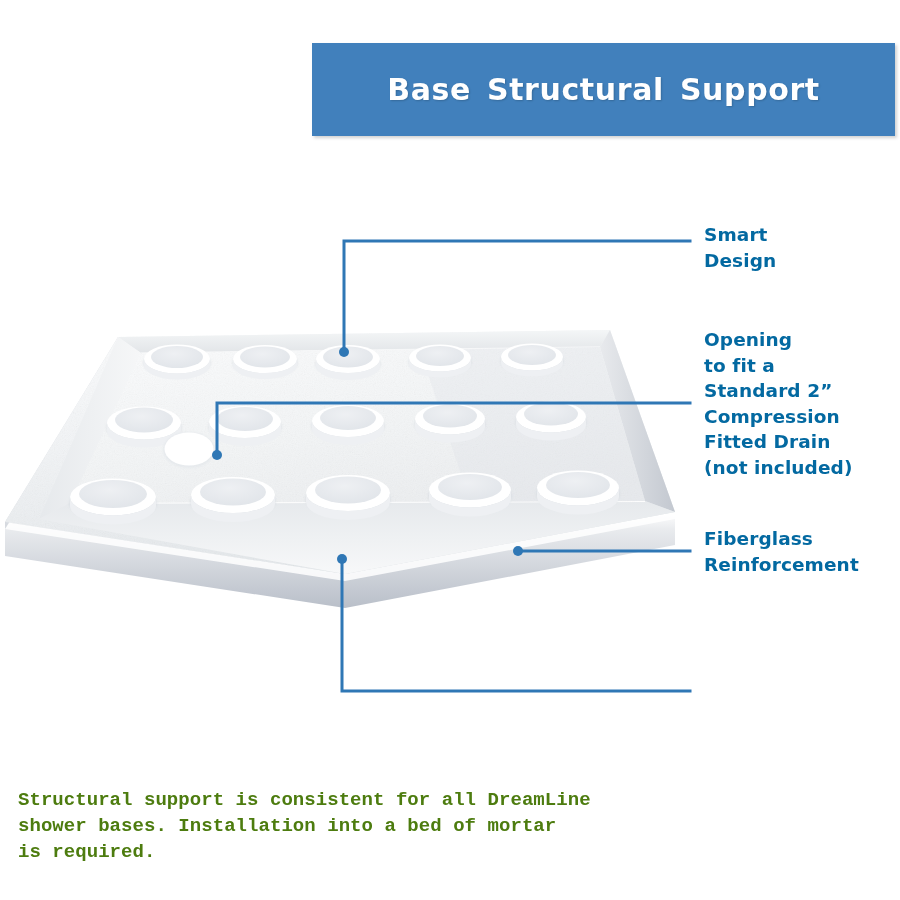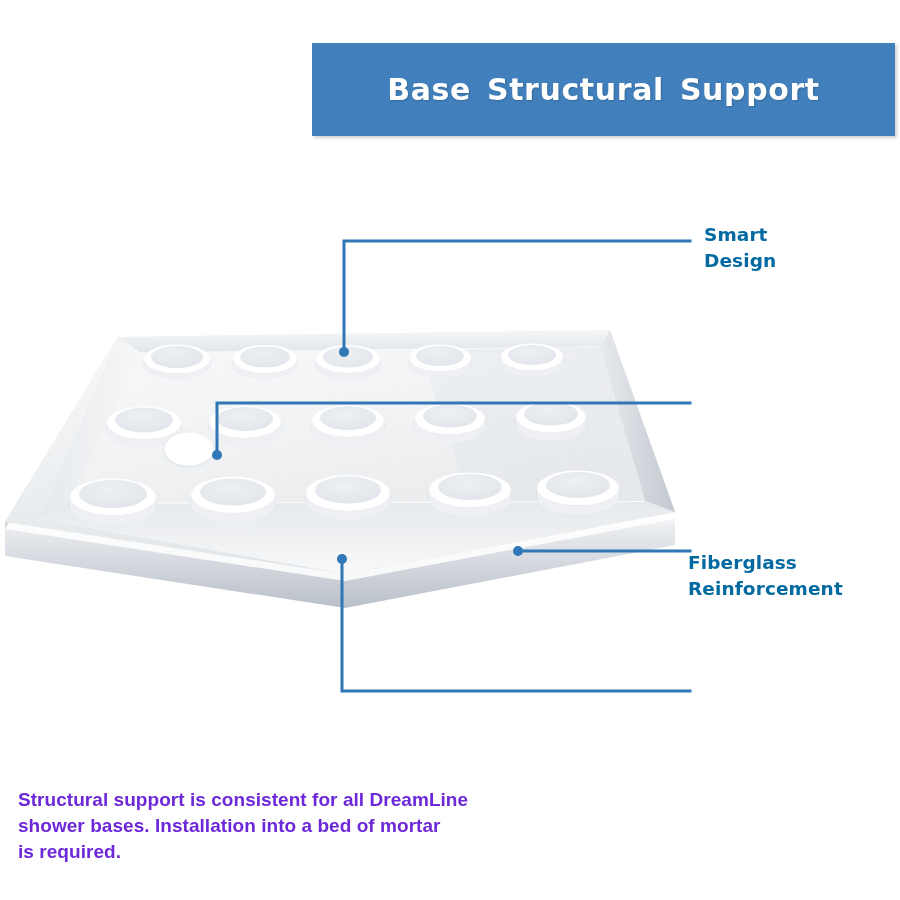--- a/index.html
+++ b/index.html
@@ -56,31 +56,31 @@
     color: #0369a1;
     font-family: "DejaVu Sans", sans-serif;
     font-size: 18.5px;
     font-weight: bold;
     line-height: 25.5px;
     letter-spacing: 0.1px;
     white-space: pre-line;
   }
   #label-smart-design   { left: 704px; top: 222px; }
   #label-drain-opening  { left: 704px; top: 327px; }
-  #label-fiberglass     { left: 688px; top: 526px; margin-top: 24px; }
+  #label-fiberglass     { left: 704px; top: 526px; }
   #label-pvc-rings      { left: 704px; top: 628px; }
 
   
   #bottom-note {
     position: absolute;
     left: 18px;
     top: 787px;
     width: 620px;
-    color: #6d28d9;
-    font-family: Liberation Sans, sans-serif;
+    color: #4d7c0f;
+    font-family: Liberation Mono, monospace;
     font-size: 19px;
     font-weight: bold;
     line-height: 26px;
     letter-spacing: 0.05px;
     white-space: pre-line;
   }
 
   
   #product-svg, #leader-svg {
     position: absolute;
@@ -304,20 +304,26 @@
     </g>
   </svg>
 
   <div id="header-banner">
     <div id="header-title">Base Structural Support</div>
   </div>
 
   <div class="callout-label" id="label-smart-design">Smart
 Design</div>
 
+  <div class="callout-label" id="label-drain-opening">Opening
+to fit a
+Standard 2”
+Compression
+Fitted Drain
+(not included)</div>
 
   <div class="callout-label" id="label-fiberglass">Fiberglass
 Reinforcement</div>
 
 
   <div id="bottom-note">Structural support is consistent for all DreamLine
 shower bases. Installation into a bed of mortar
 is required.</div>
 
 </div>

